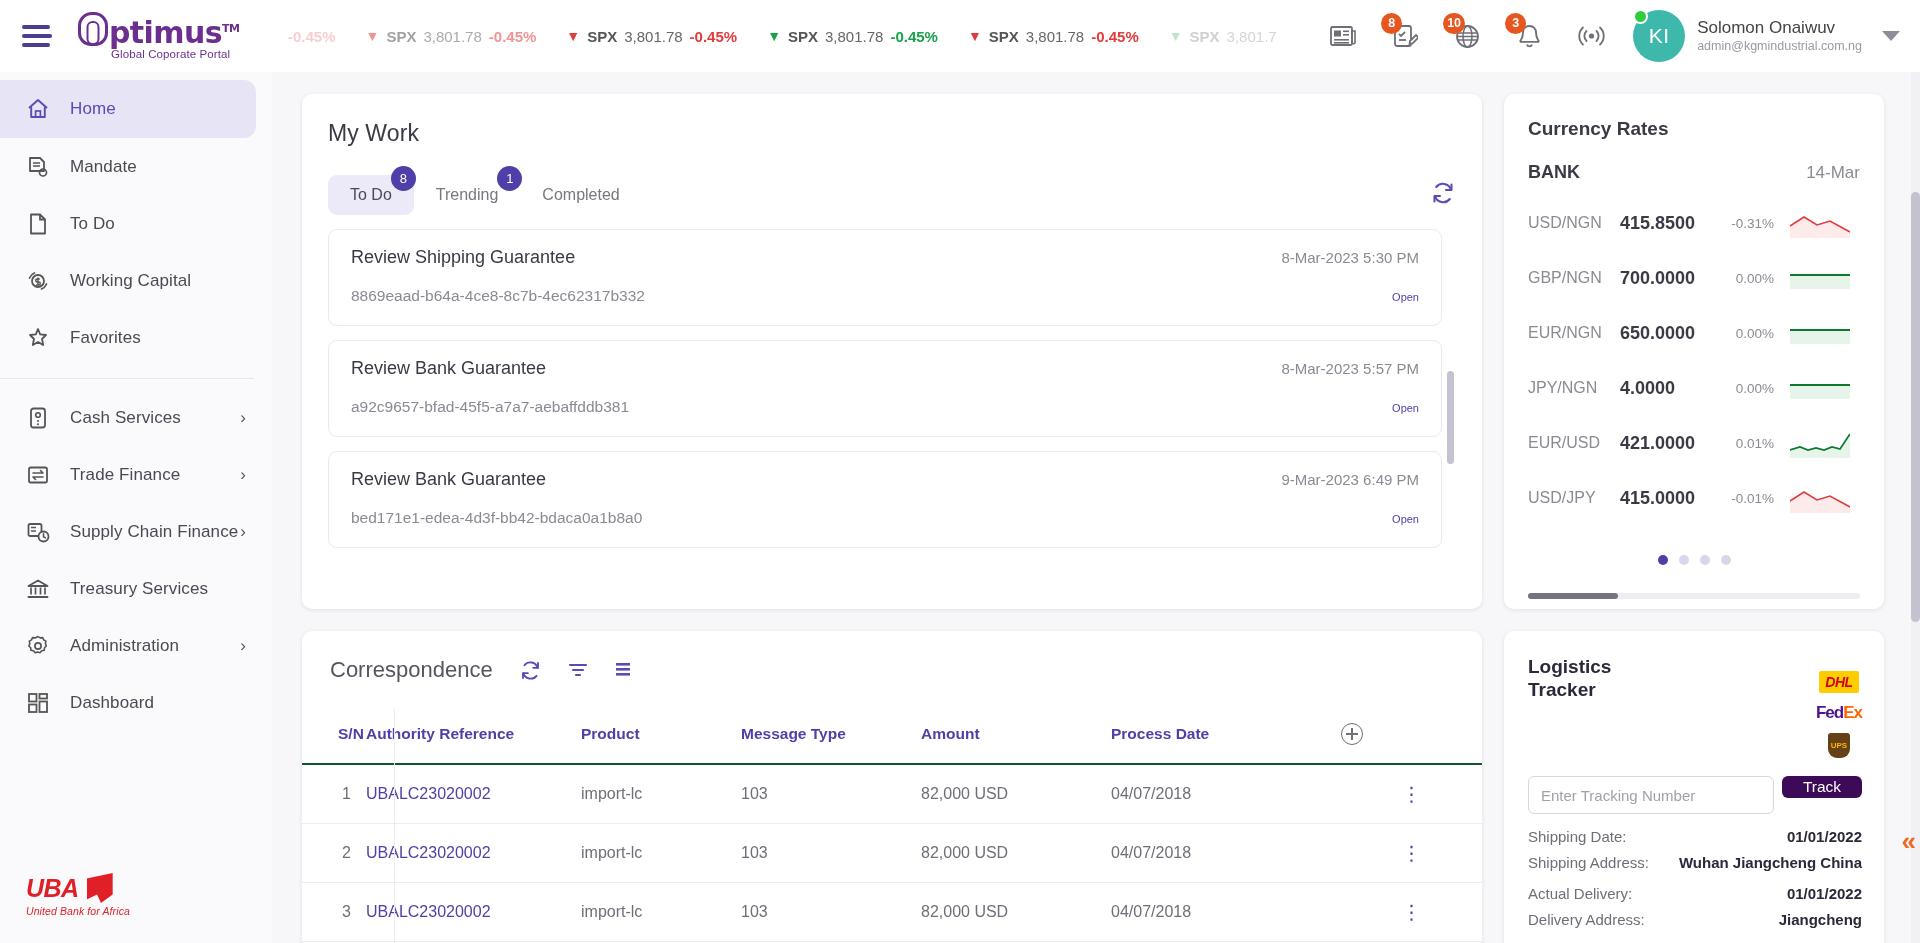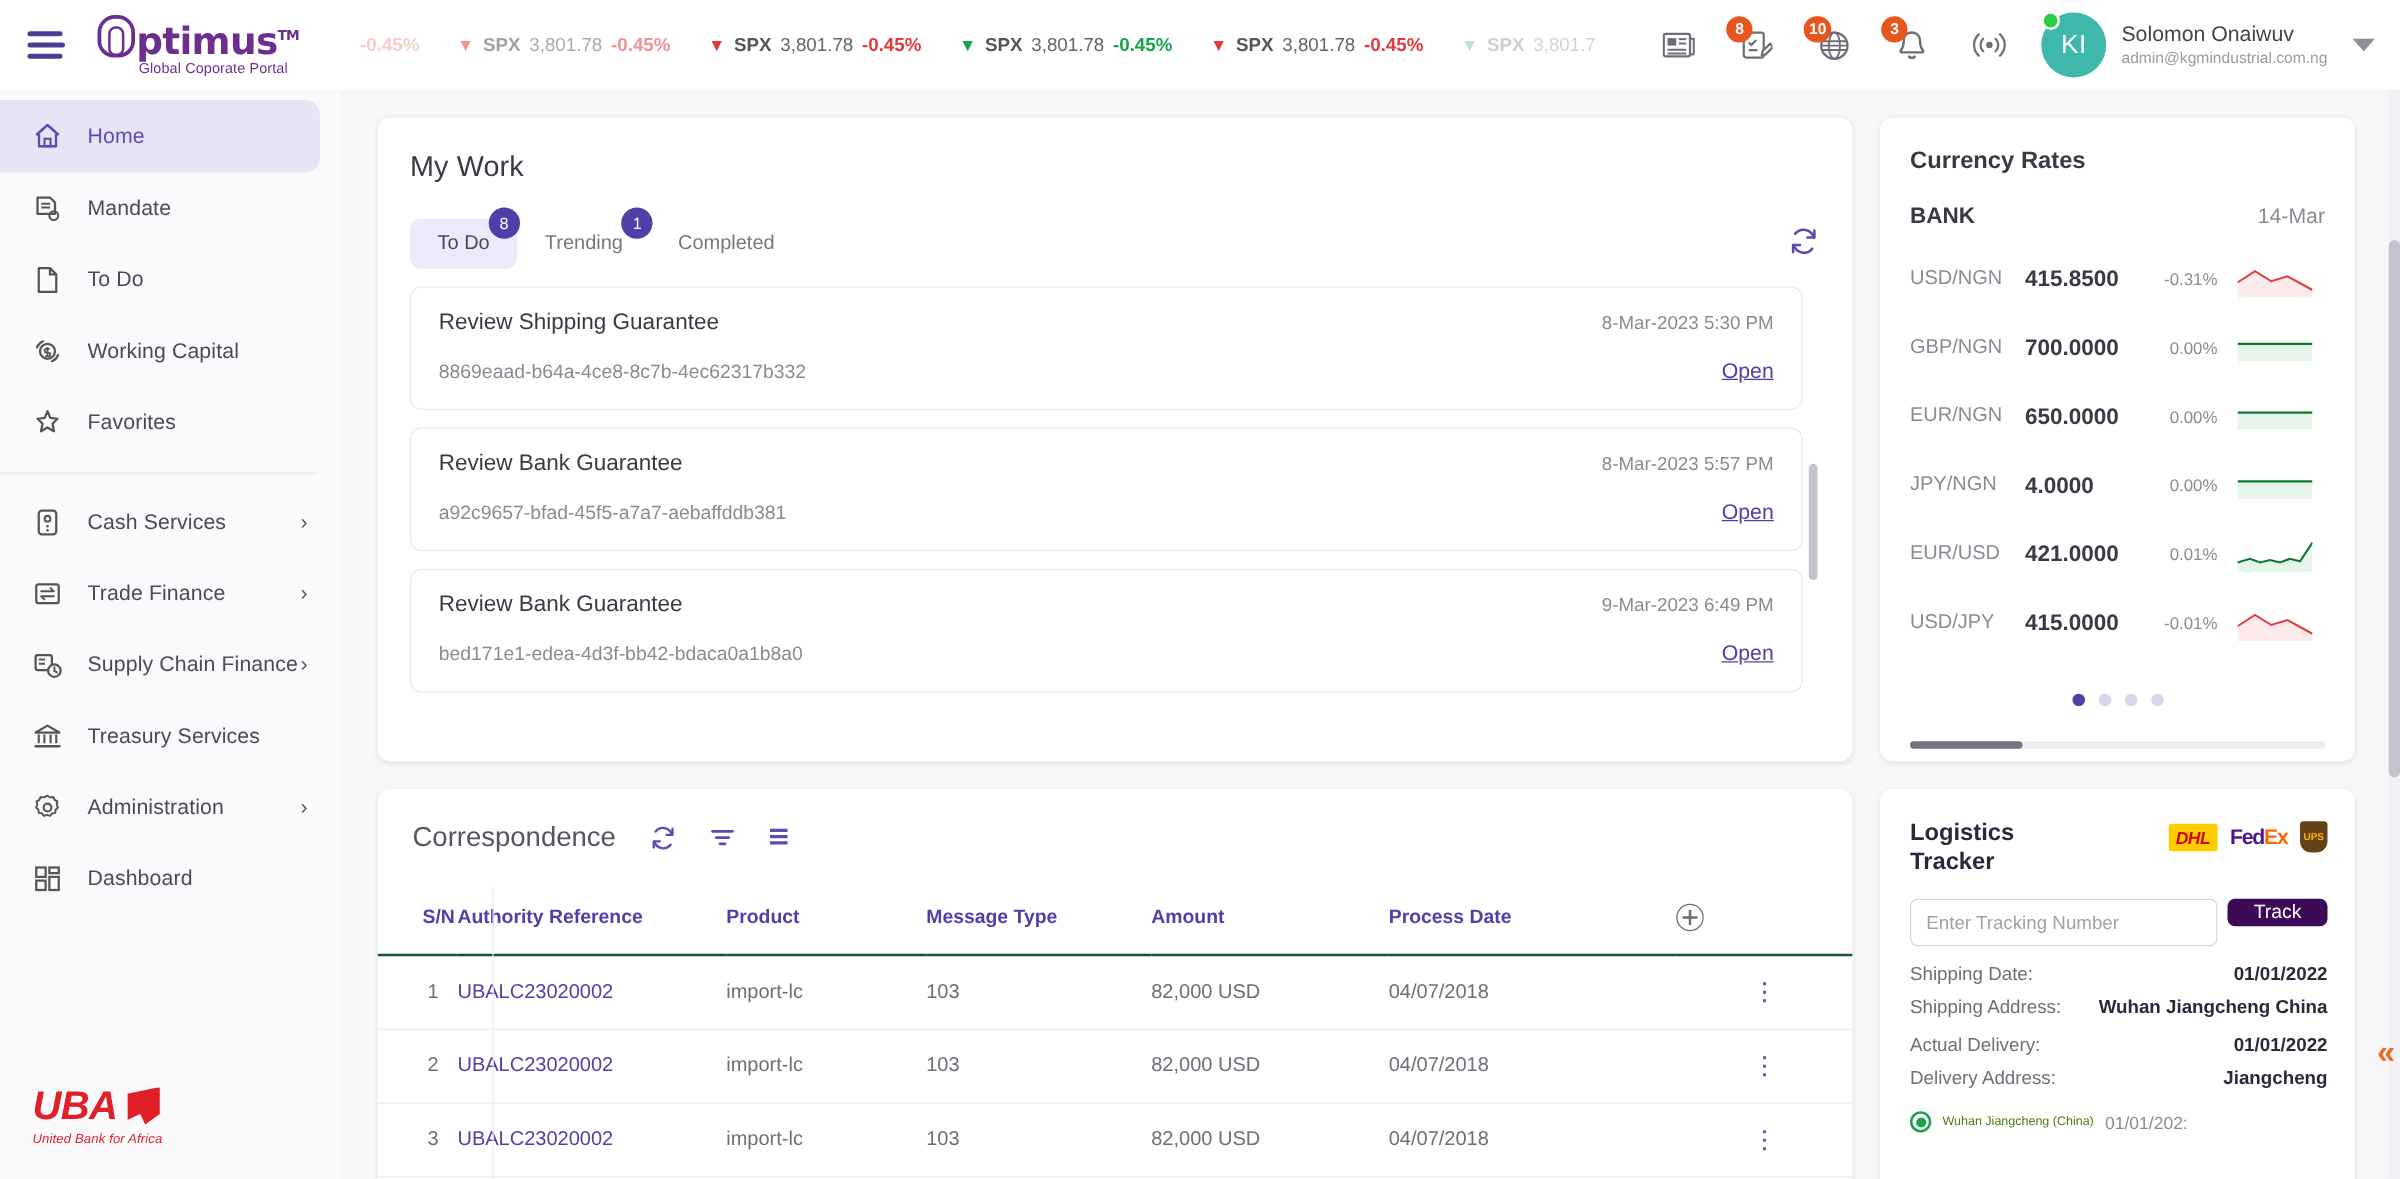--- a/index.html
+++ b/index.html
@@ -81,21 +81,21 @@
     cursor: pointer; position: relative; }
   .nav-item .ico { width: 30px; height: 26px; display: flex; align-items: center; color: #555; flex: none; }
   .nav-item .lbl { font-size: 17px; color: #4a4a55; margin-left: 14px; letter-spacing: 0.1px; }
   .nav-item.active { background: #e7e4f6; border-radius: 0 12px 12px 0; margin-right: 16px; height: 58px; }
   .nav-item.active .lbl { color: #5b4bb5; }
   .nav-item.active .ico { color: #5b4bb5; }
   .nav-chev { margin-left: auto; margin-right: 26px; color: #55555f; font-size: 17px; }
   .nav-sep { height: 1px; background: #e6e6ee; margin: 12px 18px 10px 0; }
   .uba { margin-top: auto; padding: 0 0 26px 26px; }
   .uba-row { display: flex; align-items: center; gap: 8px; }
-  .uba-text { font-size: 32px; font-weight: 700; font-style: italic; color: #e01f26; letter-spacing: -0.5px; }
+  .uba-text { font-size: 25px; font-weight: 700; font-style: italic; color: #e01f26; letter-spacing: -0.5px; }
   .uba-flag { width: 26px; height: 30px; background: #e01f26;
     clip-path: polygon(0 18%, 100% 0, 100% 72%, 55% 100%, 40% 72%, 0 88%); }
   .uba-sub { font-size: 10.5px; color: #e01f26; font-style: italic; margin-top: 2px; letter-spacing: 0.1px; }
 
   
   .main { position: absolute; top: 72px; left: 272px; width: 1648px; height: 871px; padding: 22px 0 0 30px; }
   .grid { display: flex; gap: 22px; }
   .col-left { width: 1180px; }
   .col-right { width: 380px; }
 
@@ -113,21 +113,21 @@
     justify-content: center; font-weight: 500; }
   .refresh-btn { margin-left: auto; color: #5b4bb5; cursor: pointer; }
 
   .task-scroll { margin-top: 14px; height: 350px; overflow: hidden; position: relative; padding-right: 14px; }
   .task { border: 1px solid #e9e9f1; border-radius: 9px; padding: 17px 22px 20px 22px; margin-bottom: 14px; }
   .task-row1 { display: flex; justify-content: space-between; align-items: baseline; }
   .task-title { font-size: 18px; color: #3a3a46; }
   .task-date { font-size: 15px; color: #8a8a94; }
   .task-row2 { display: flex; justify-content: space-between; align-items: baseline; margin-top: 19px; }
   .task-id { font-size: 15.5px; color: #8a8a94; }
-  .task-open { font-size: 17px; color: #4f3fa8; cursor: pointer; text-decoration: underline; }
+  .task-open { font-size: 11px; color: #4f3fa8; cursor: pointer; }
   .vscroll { position: absolute; right: 2px; top: 142px; width: 7px; height: 93px;
     background: #c3c3cf; border-radius: 4px; }
 
   
   .corr { margin-top: 22px; height: 330px; padding: 26px 0 0 0; overflow: hidden; position: relative; }
   .corr-head { display: flex; align-items: center; gap: 26px; padding: 0 28px; }
   .corr-title { font-size: 22px; color: #55555f; }
   .corr-ico { color: #5b4bb5; cursor: pointer; display: flex; align-items: center; }
   table { width: 100%; border-collapse: collapse; margin-top: 26px; }
   thead th { font-size: 15.5px; color: #4f3fa8; font-weight: 600; text-align: left;
@@ -163,21 +163,21 @@
   .dot { width: 10px; height: 10px; border-radius: 50%; background: #d9d6ec; cursor: pointer; }
   .dot.on { background: #4f3fa8; }
   .hscroll-track { position: absolute; bottom: 10px; left: 24px; width: 332px; height: 6px;
     background: #ededf2; border-radius: 3px; }
   .hscroll-thumb { width: 90px; height: 6px; background: #74747e; border-radius: 3px; }
 
   
   .logi { margin-top: 22px; height: 330px; padding: 24px 22px 0 24px; overflow: hidden; position: relative; }
   .logi-head { display: flex; justify-content: space-between; align-items: flex-start; }
   .logi-title { font-size: 19px; color: #29293a; font-weight: 700; line-height: 23px; width: 120px; }
-  .carriers { display: flex; align-items: center; gap: 10px; margin-top: 2px; }
+  .carriers { display: flex; align-items: center; gap: 10px; margin-top: 16px; flex-direction: column; }
   .dhl { background: #ffcc00; padding: 3px 6px; border-radius: 2px; font-style: italic;
     font-weight: 700; font-size: 14px; color: #d40511; letter-spacing: -0.5px; }
   .fedex { font-weight: 700; font-size: 17px; letter-spacing: -1px; }
   .fedex .fe1 { color: #4d148c; } .fedex .fe2 { color: #ff6600; }
   .ups { width: 22px; height: 25px; background: #644117; border-radius: 3px 3px 9px 9px;
     display: flex; align-items: center; justify-content: center; color: #ffb500;
     font-size: 8px; font-weight: 700; }
   .track-row { display: flex; gap: 8px; margin-top: 18px; }
   .track-input { flex: 1; height: 38px; border: 1px solid #d6d6de; border-radius: 6px;
     padding: 0 12px; font-size: 15px; color: #3a3a46; font-family: "Liberation Sans", sans-serif; outline: none; }

